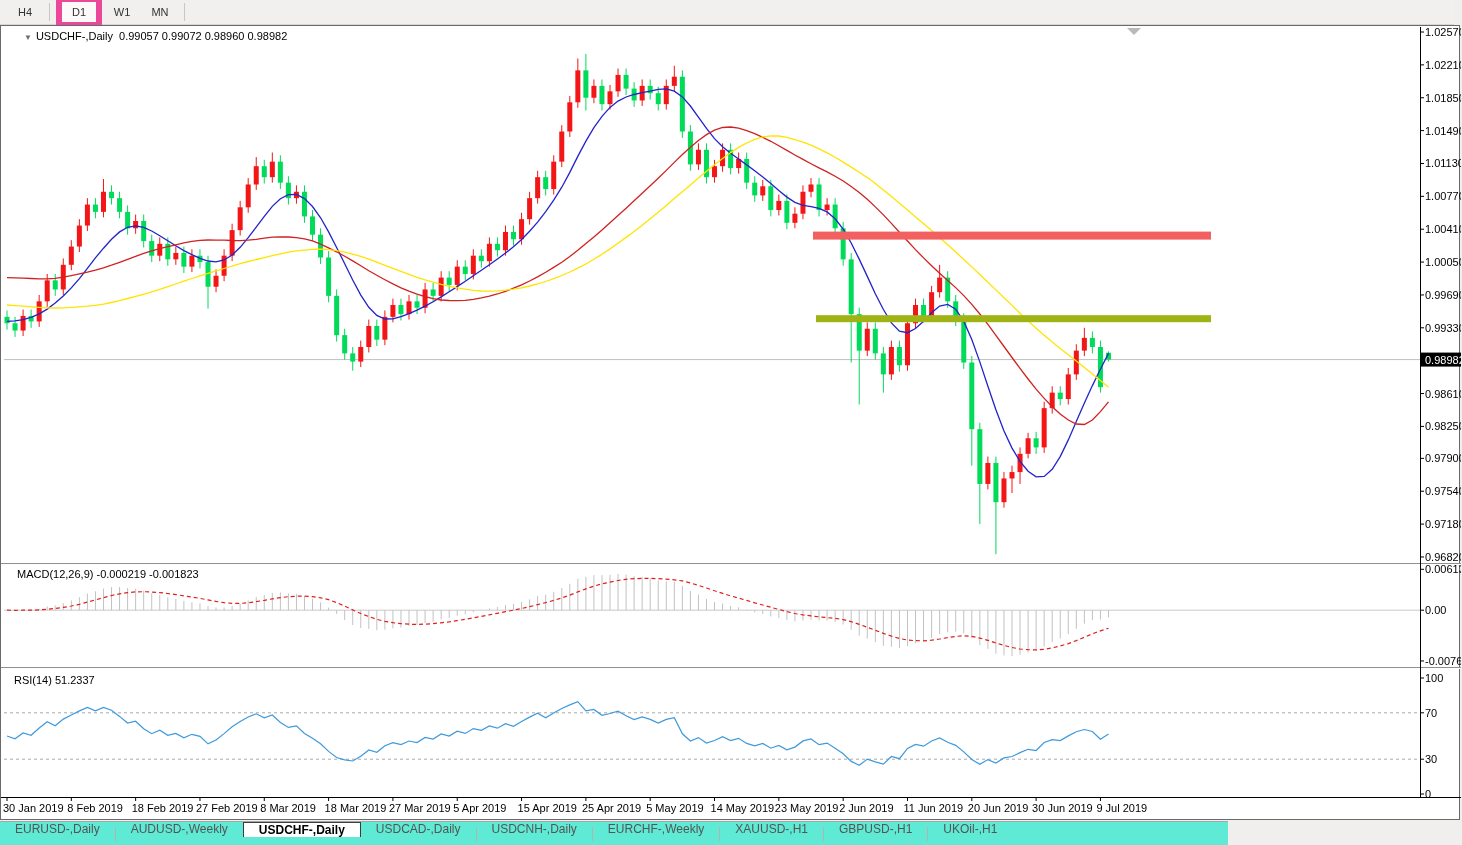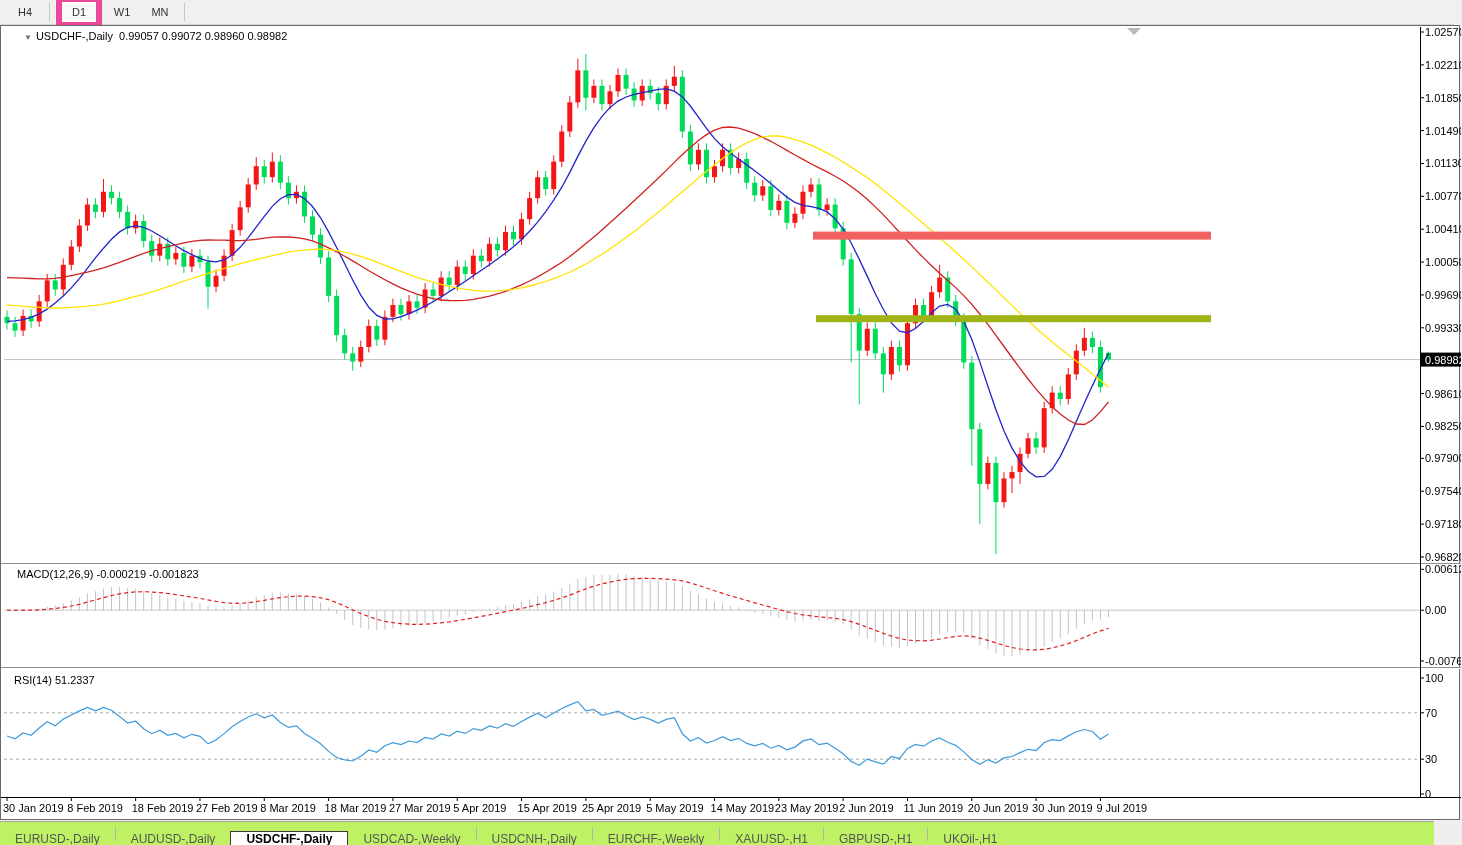--- a/index.html
+++ b/index.html
@@ -14,22 +14,22 @@
   
   .chart-window{position:absolute;left:0;top:25px;width:1460px;height:795px;
     background:#fff;border:1px solid #6a6a6a;box-sizing:border-box;}
   .chart-window svg{position:absolute;left:0;top:0;}
   .pane-label{position:absolute;font-size:11px;color:#000;white-space:nowrap;z-index:5;}
   #title-row{left:23px;top:4px;}
   #title-row .arrow{color:#6d6d6d;font-size:8px;margin-right:4px;}
   #macd-label{left:16px;top:542px;}
   #rsi-label{left:13px;top:648px;}
   
-  .tabbar{position:absolute;left:0;top:821px;width:1434px;height:24px;background:#bef264;
-    border-top:1px solid #a9a7a3;display:flex;align-items:flex-end;font-size:12px;}
+  .tabbar{position:absolute;left:0;top:821px;width:1228px;height:24px;background:#5eead4;
+    border-top:1px solid #a9a7a3;display:flex;align-items:flex-start;font-size:12px;}
   .tab{display:flex;align-items:center;padding:0 15px;color:#555;cursor:default;white-space:nowrap;}
   .tab.active{background:#fff;border:1px solid #3c3c3c;border-bottom:none;color:#000;
     font-weight:bold;margin-top:0px;}
   .tab-sep{width:1px;height:14px;background:#b5b3af;align-self:center;}
 </style>
 </head>
 <body>
 
 <div class="toolbar" id="toolbar">
     <div style="width: 6px;"></div>
@@ -564,23 +564,23 @@
   <div class="pane-label" id="title-row">
     <span class="arrow">▼</span><span>USDCHF-,Daily</span>&nbsp;&nbsp;<span>0.99057 0.99072 0.98960 0.98982</span>
   </div>
   <div class="pane-label" id="macd-label">MACD(12,26,9) -0.000219 -0.001823</div>
   <div class="pane-label" id="rsi-label">RSI(14) 51.2337</div>
 </div>
 
 <div class="tabbar" id="tabbar">
     <div class="tab">EURUSD-,Daily</div>
     <div class="tab-sep"></div>
-    <div class="tab">AUDUSD-,Daily</div>
+    <div class="tab">AUDUSD-,Weekly</div>
     <div class="tab active">USDCHF-,Daily</div>
-    <div class="tab">USDCAD-,Weekly</div>
+    <div class="tab">USDCAD-,Daily</div>
     <div class="tab-sep"></div>
     <div class="tab">USDCNH-,Daily</div>
     <div class="tab-sep"></div>
     <div class="tab">EURCHF-,Weekly</div>
     <div class="tab-sep"></div>
     <div class="tab">XAUUSD-,H1</div>
     <div class="tab-sep"></div>
     <div class="tab">GBPUSD-,H1</div>
     <div class="tab-sep"></div>
     <div class="tab">UKOil-,H1</div>

